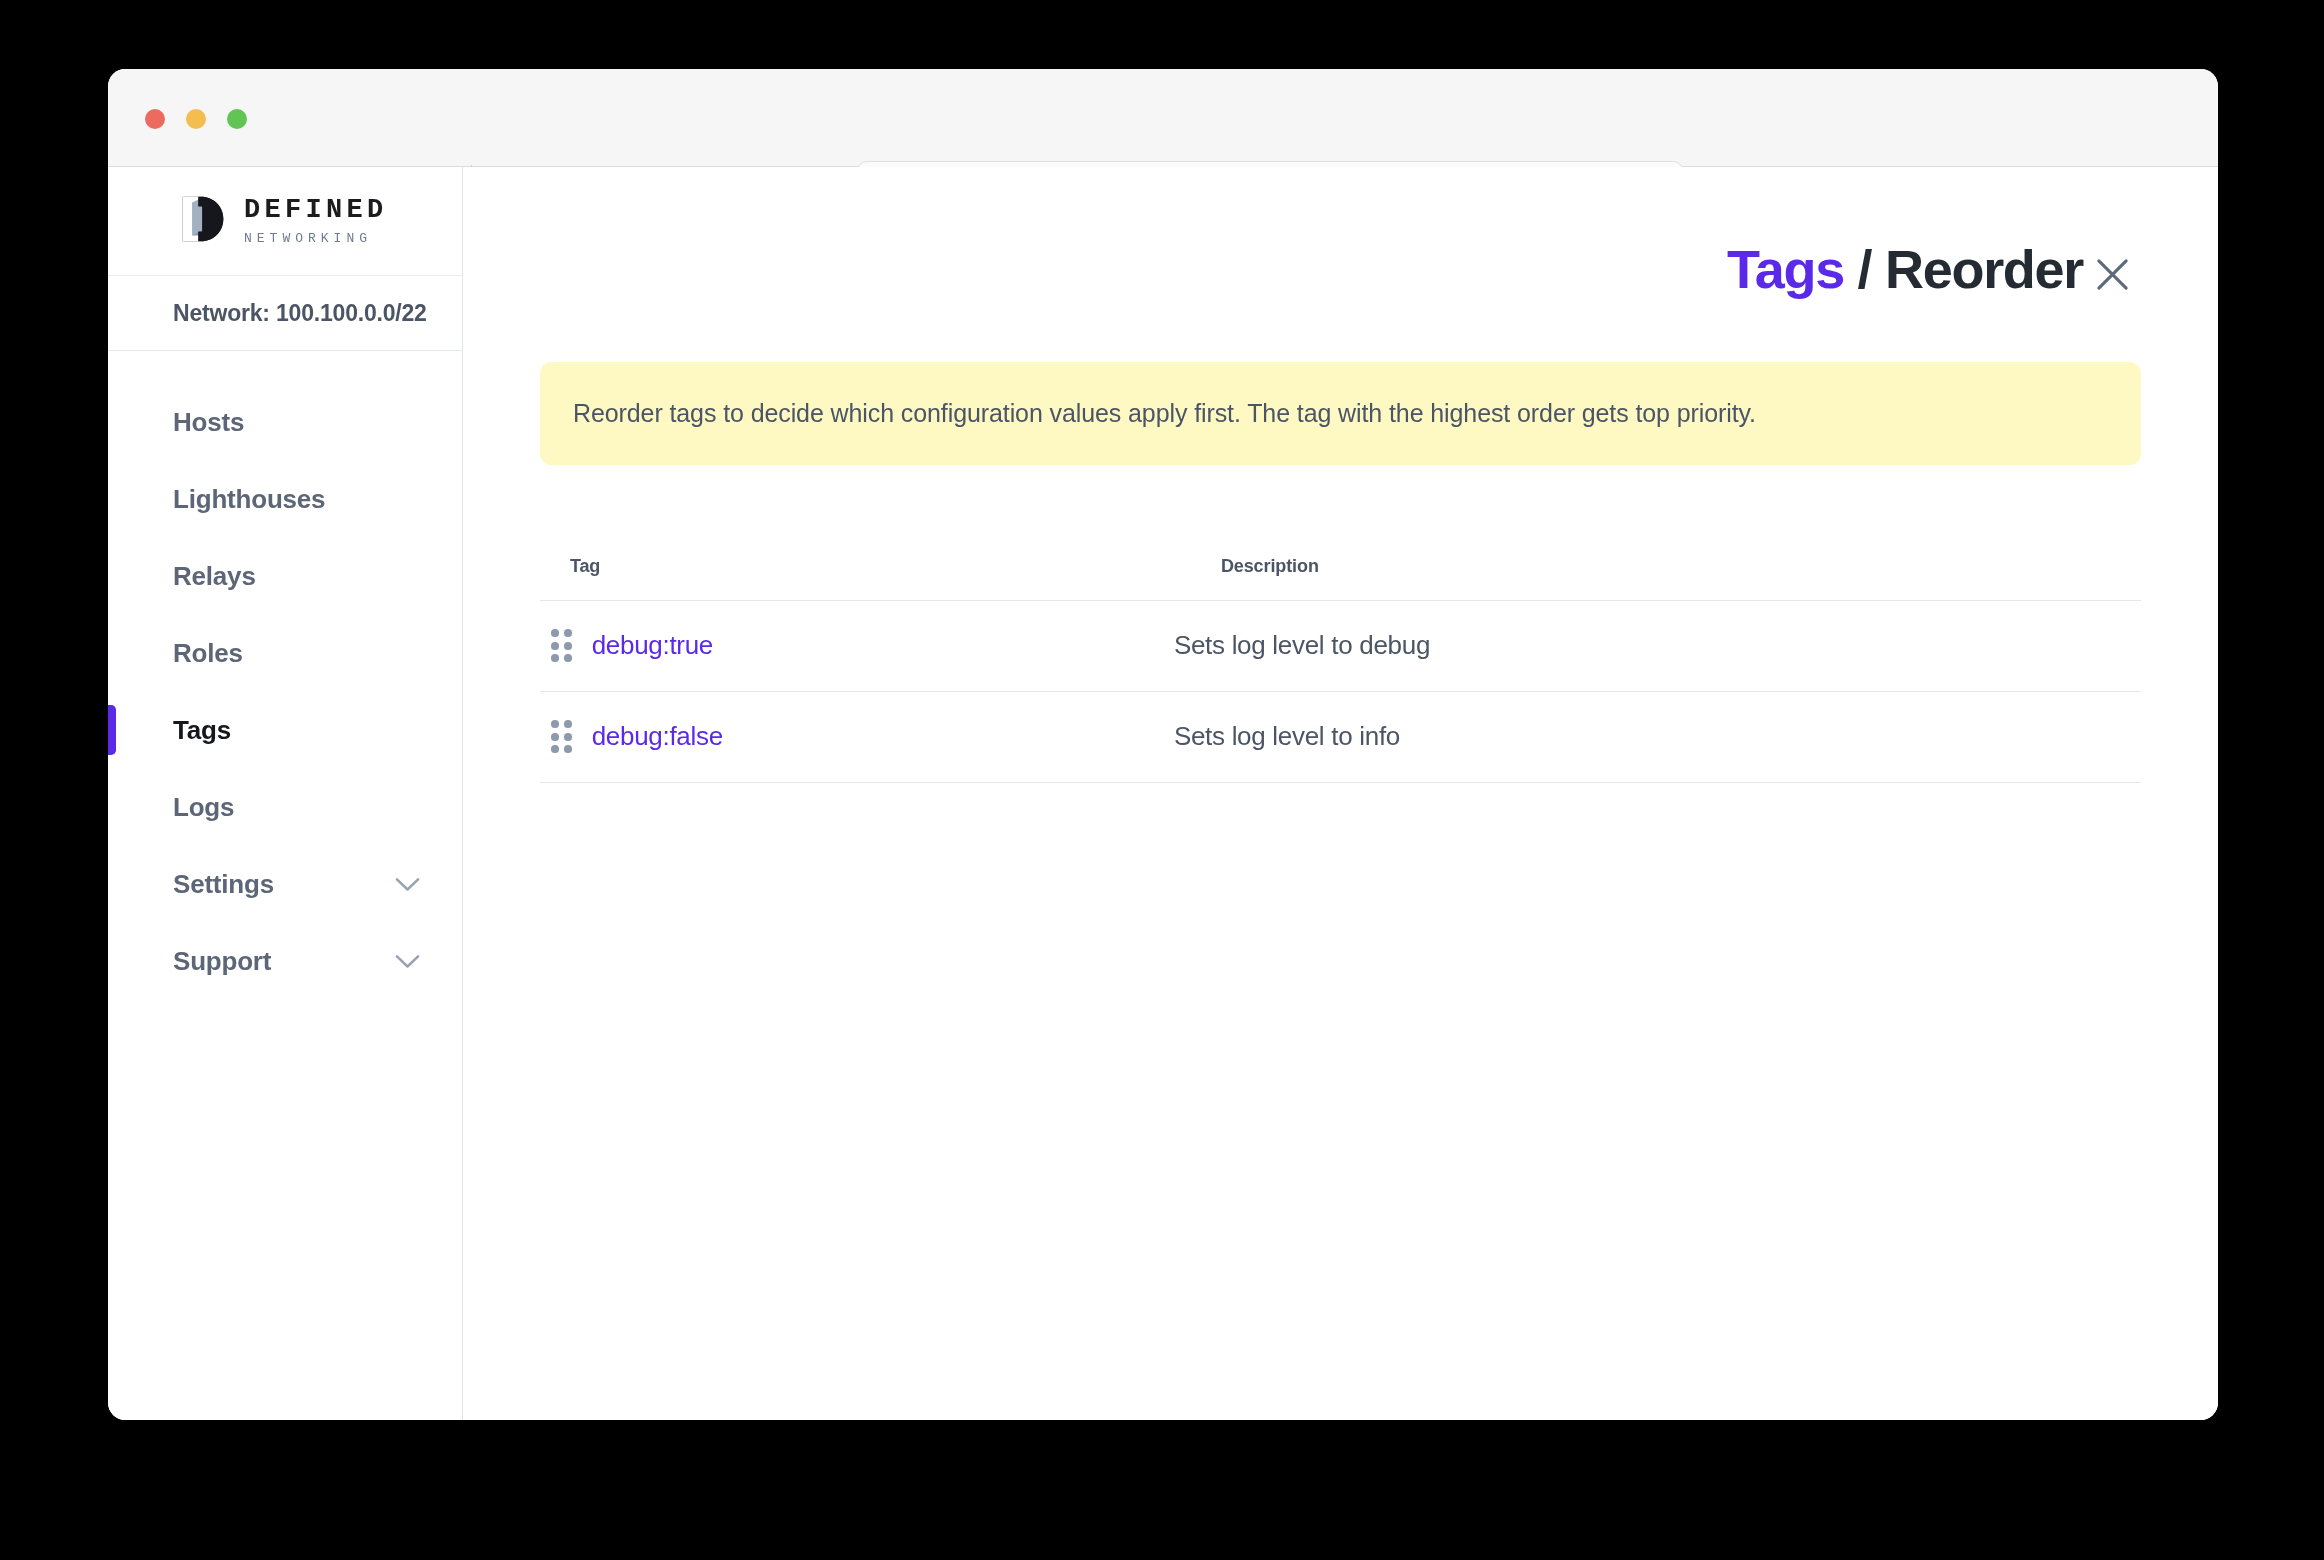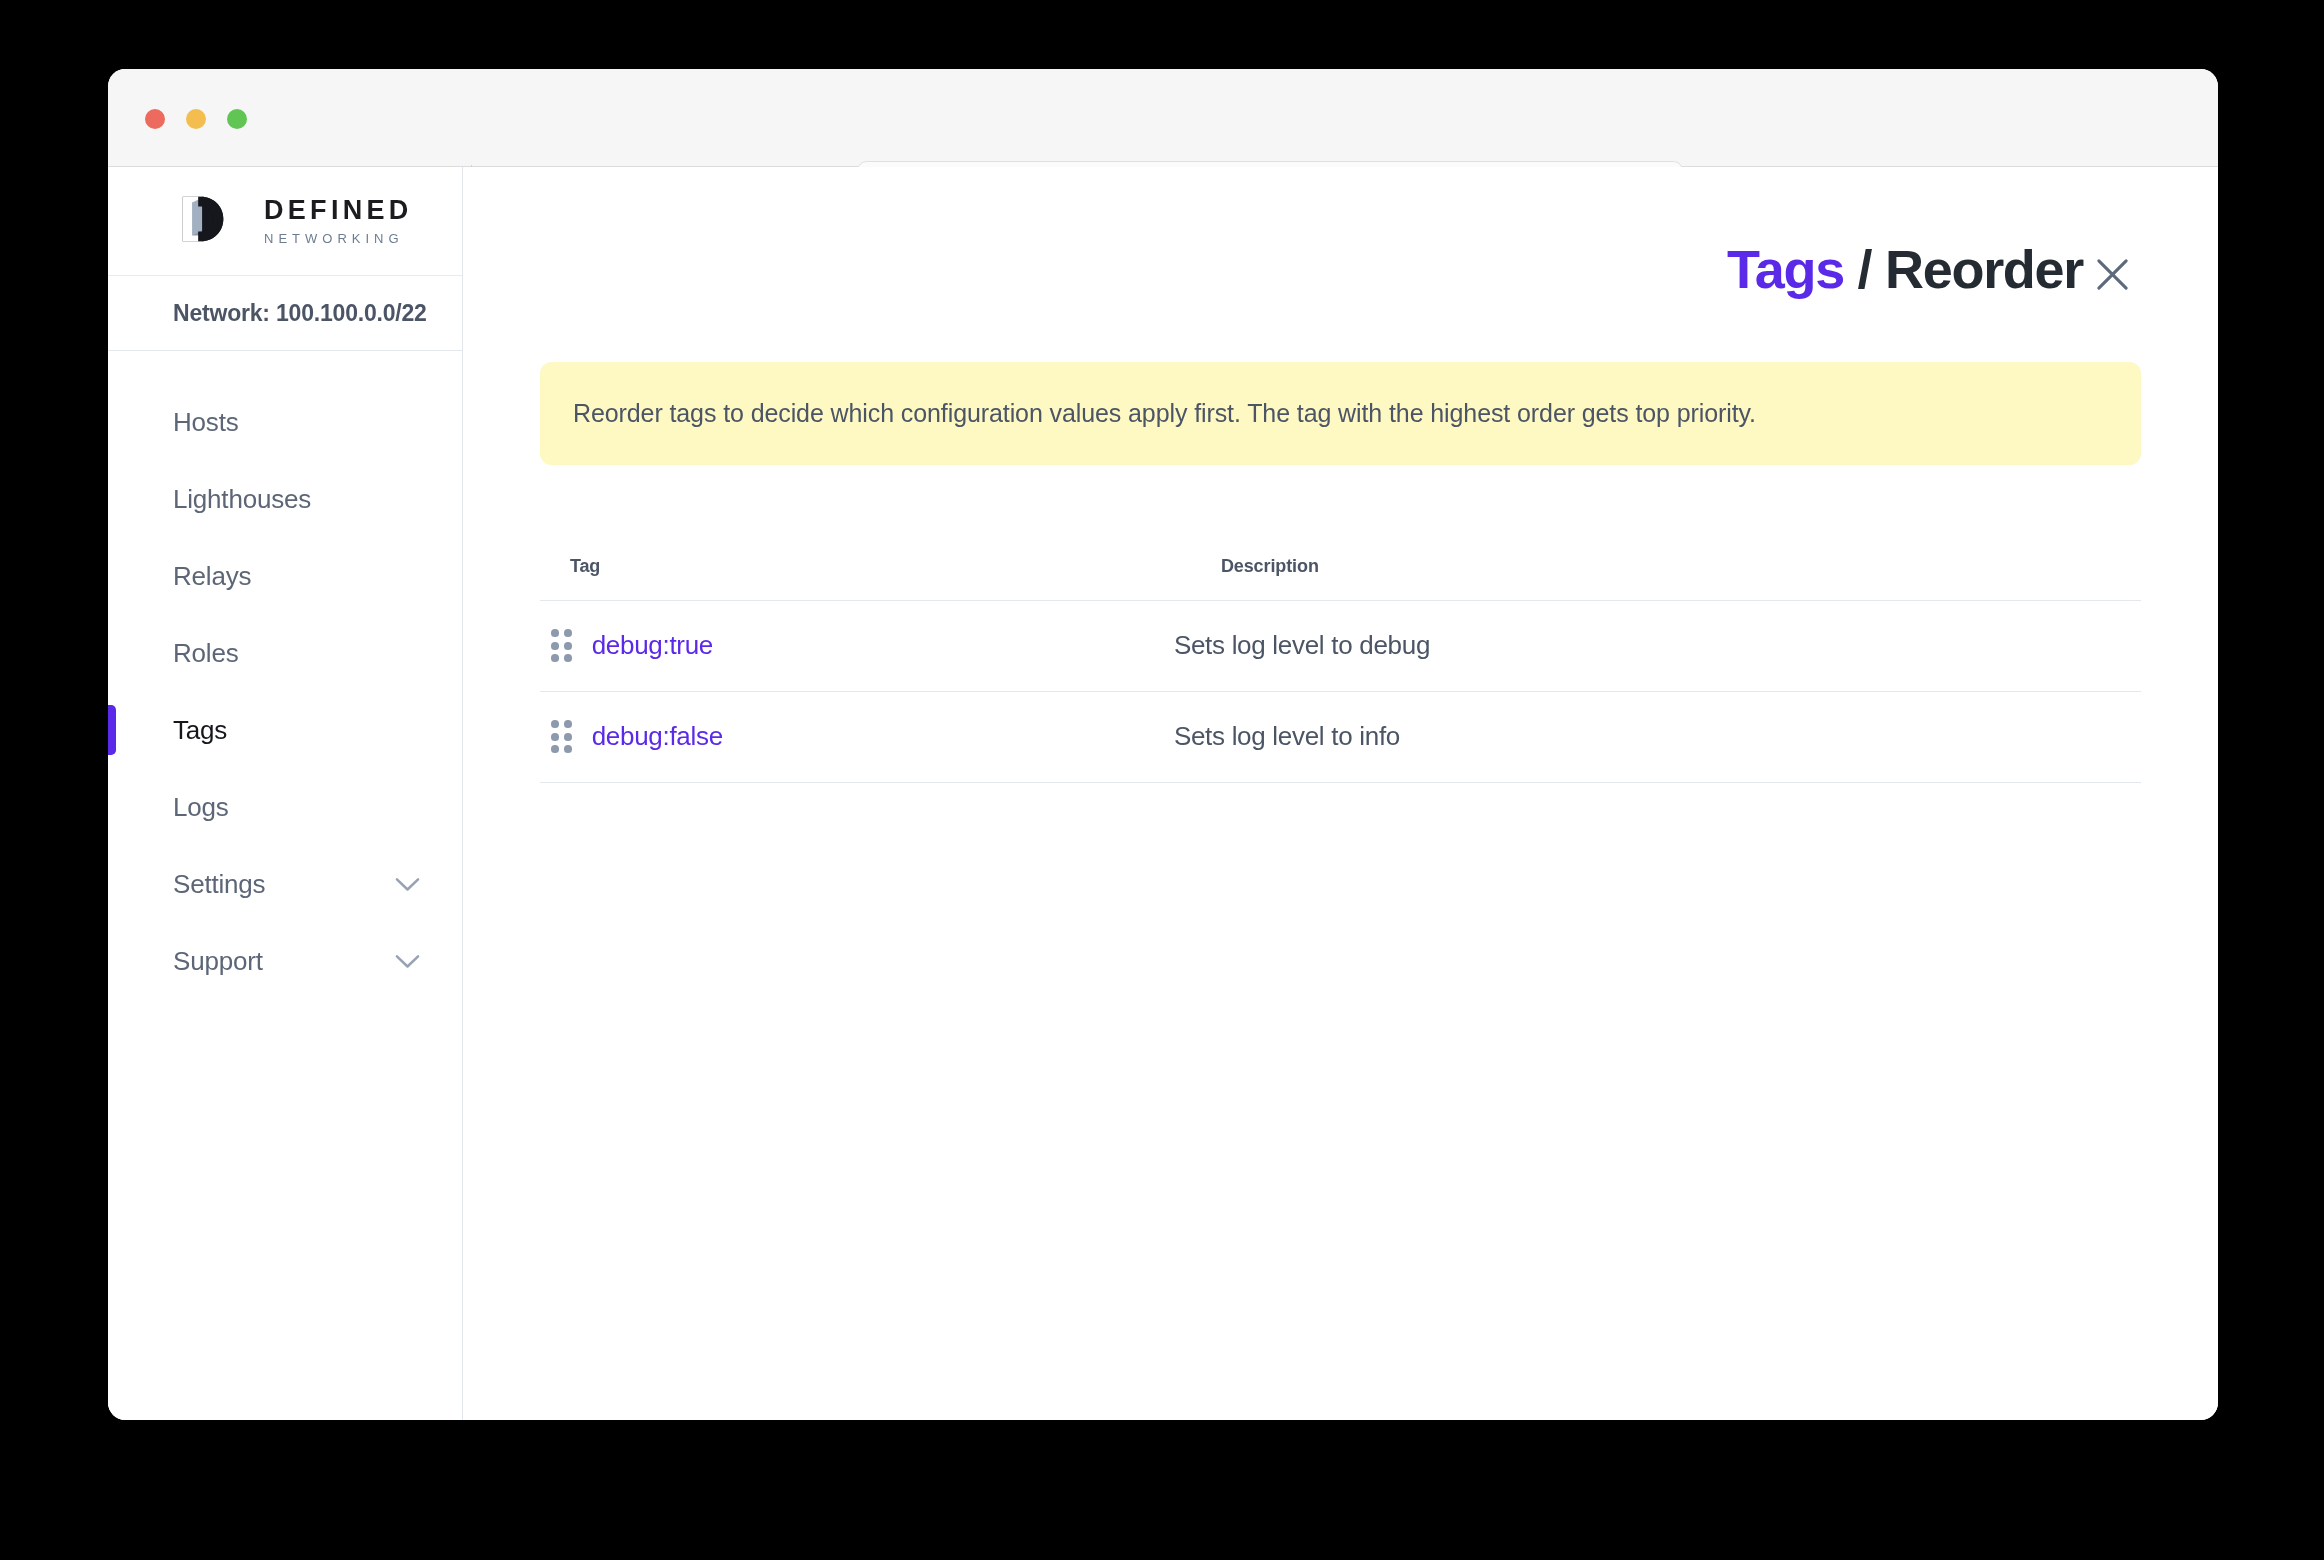--- a/index.html
+++ b/index.html
@@ -73,21 +73,21 @@
     border-right:1px solid #e2e5ea;
     display:flex; flex-direction:column;
     position:relative;
   }
   .logo-area {
     height:109px;
     display:flex; align-items:center;
     padding-left:65px;
     border-bottom:1px solid #e9ebef;
   }
-  .logo { display:flex; align-items:center; gap:31px; }
+  .logo { display:flex; align-items:center; gap:11px;font-family:Liberation Mono, monospace; }
   .logo-text { display:flex; flex-direction:column; line-height:1; }
   .logo-top {
     font-size:27px; font-weight:bold; letter-spacing:4.3px; color:#1c1c20;
   }
   .logo-bottom {
     font-size:13px; letter-spacing:5px; color:#6e7c92; margin-top:7.7px;
   }
 
   .network-row {
     height:75px; display:flex; align-items:center;
@@ -95,21 +95,21 @@
     border-bottom:1px solid #e4e7ec;
   }
   .network-text { font-size:23px; font-weight:bold; color:#4b5565; letter-spacing:-0.2px; }
 
   .nav { padding-top:33px; flex:1; }
   .nav-item {
     position:relative;
     height:77px;
     display:flex; align-items:center;
     padding-left:65px; padding-right:42px;
-    font-size:26px; font-weight:normal; color:#5c6677;
+    font-size:26px; font-weight:bold; color:#5c6677;
     letter-spacing:-0.2px;
     cursor:pointer;
   }
   .nav-item.active { color:#15171c; }
   .nav-item.active::before {
     content:""; position:absolute; left:-3.8px; top:13.4px;
     width:11.5px; height:50px; border-radius:4.8px;
     background:#5b2ae8;
   }
   .nav-item .chev { margin-left:auto; display:flex; align-items:center; color:#98a2b3; }

